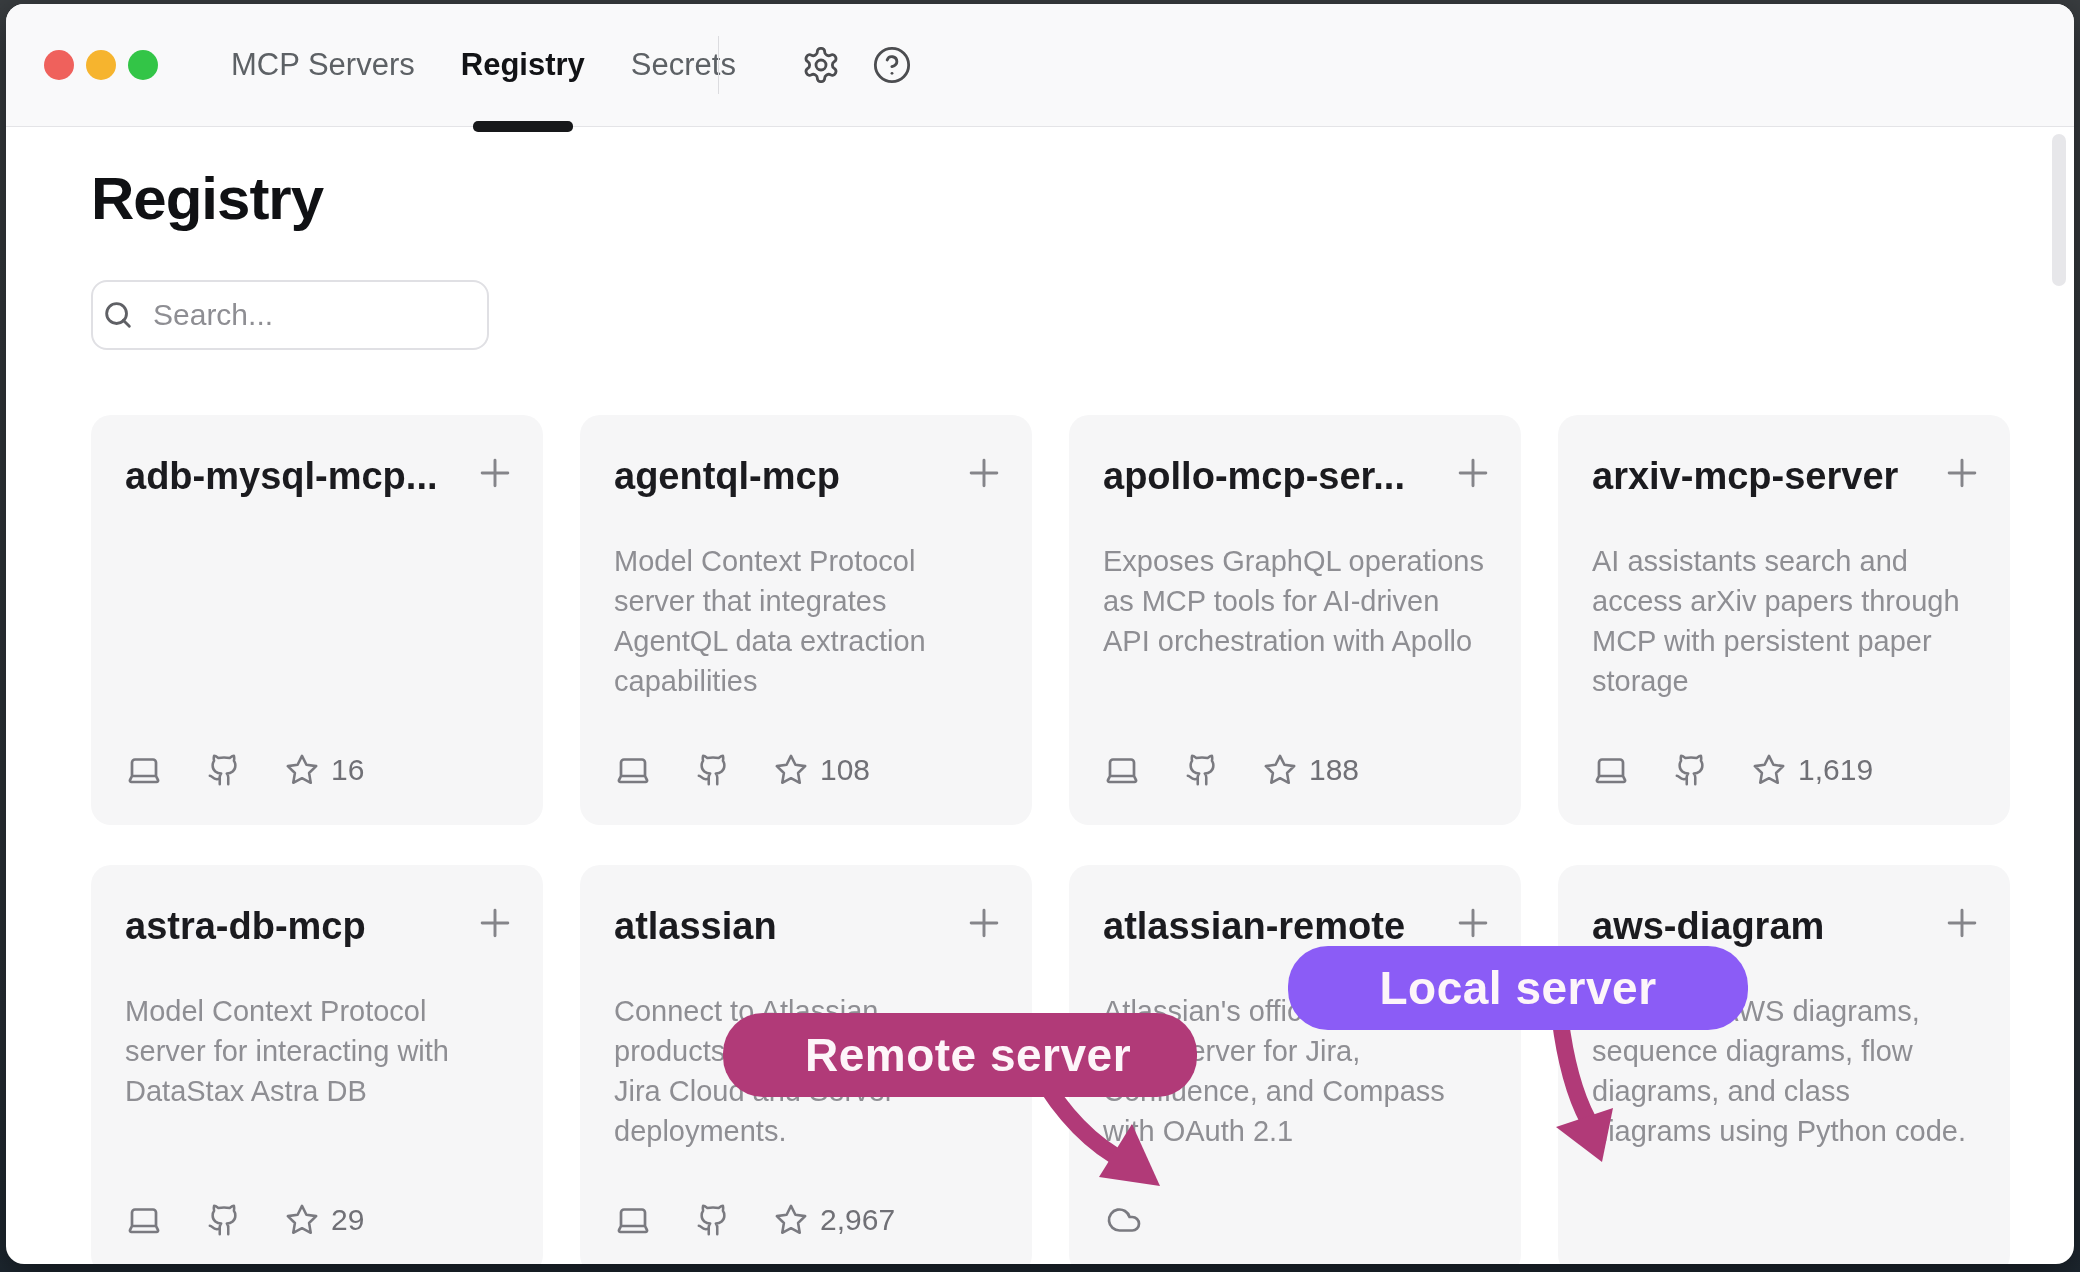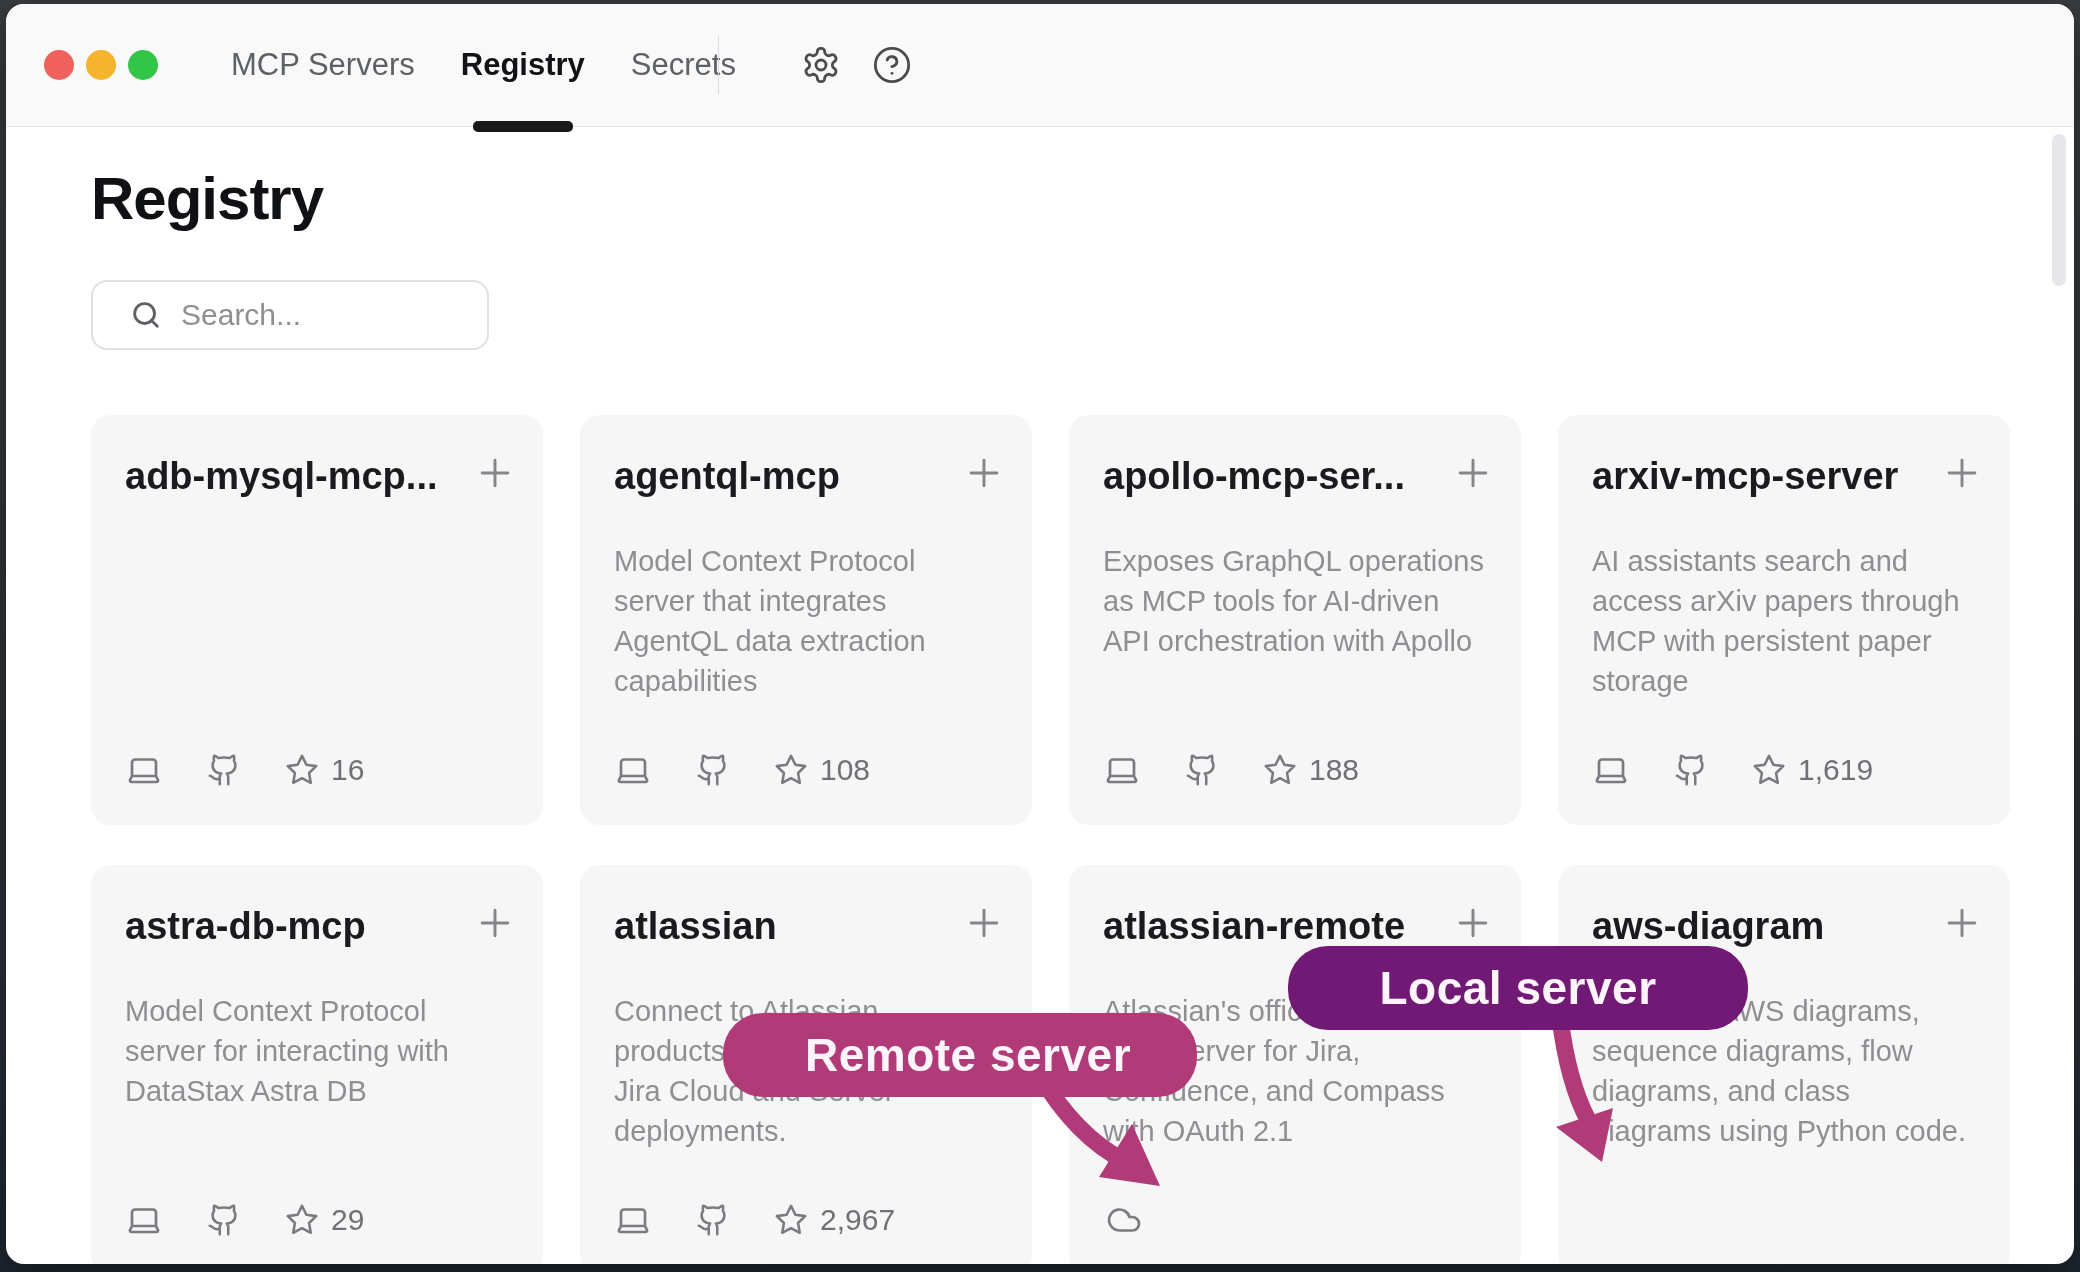--- a/index.html
+++ b/index.html
@@ -37,21 +37,21 @@
   .tb-gear{left:795px;}
   .tb-help{left:866px;}
   
   .page-title{
     position:absolute;left:85px;top:160px;margin:0;
     font-size:60px;font-weight:800;letter-spacing:-1px;color:#101114;z-index:1;
   }
   .search-box{
     position:absolute;left:85px;top:276px;width:398px;height:70px;box-sizing:border-box;
     border:2px solid #e0e0e4;border-radius:16px;background:#fff;
-    display:flex;align-items:center;padding:0 36px;gap:16px;z-index:1;
+    display:flex;align-items:center;padding:0 8px;gap:16px;z-index:1;
   }
   .search-box svg{width:34px;height:34px;stroke:#5f6065;fill:none;stroke-width:2;stroke-linecap:round;flex:0 0 auto;}
   .search-box input{
     border:none;outline:none;background:transparent;flex:1;min-width:0;
     font-size:30px;color:#222;font-family:"Liberation Sans",sans-serif;
   }
   .search-box input::placeholder{color:#8e8e93;}
   
   .grid{
     position:absolute;left:85px;top:411px;z-index:1;
@@ -395,13 +395,13 @@
     <path d="M 1038 1072 Q 1075 1136 1126 1162" fill="none" stroke-width="17" stroke-linecap="round"></path>
     <polygon points="1160,1186 1099,1177 1132,1124" stroke="none"></polygon>
   </g>
   <g style="stroke: rgb(177, 58, 120); fill: rgb(177, 58, 120);">
     <path d="M 1560 1018 Q 1568 1082 1588 1120" fill="none" stroke-width="17" stroke-linecap="round"></path>
     <polygon points="1602,1162 1556,1127 1613,1108" stroke="none"></polygon>
   </g>
 </svg>
 
 <div class="pill pill-remote" style="background-color: rgb(177, 58, 120);">Remote server</div>
-<div class="pill pill-local" style="background-color: #701a75;">Local server</div>
+<div class="pill pill-local" style="background-color: #8b5cf6;">Local server</div>
 
 </body></html>

